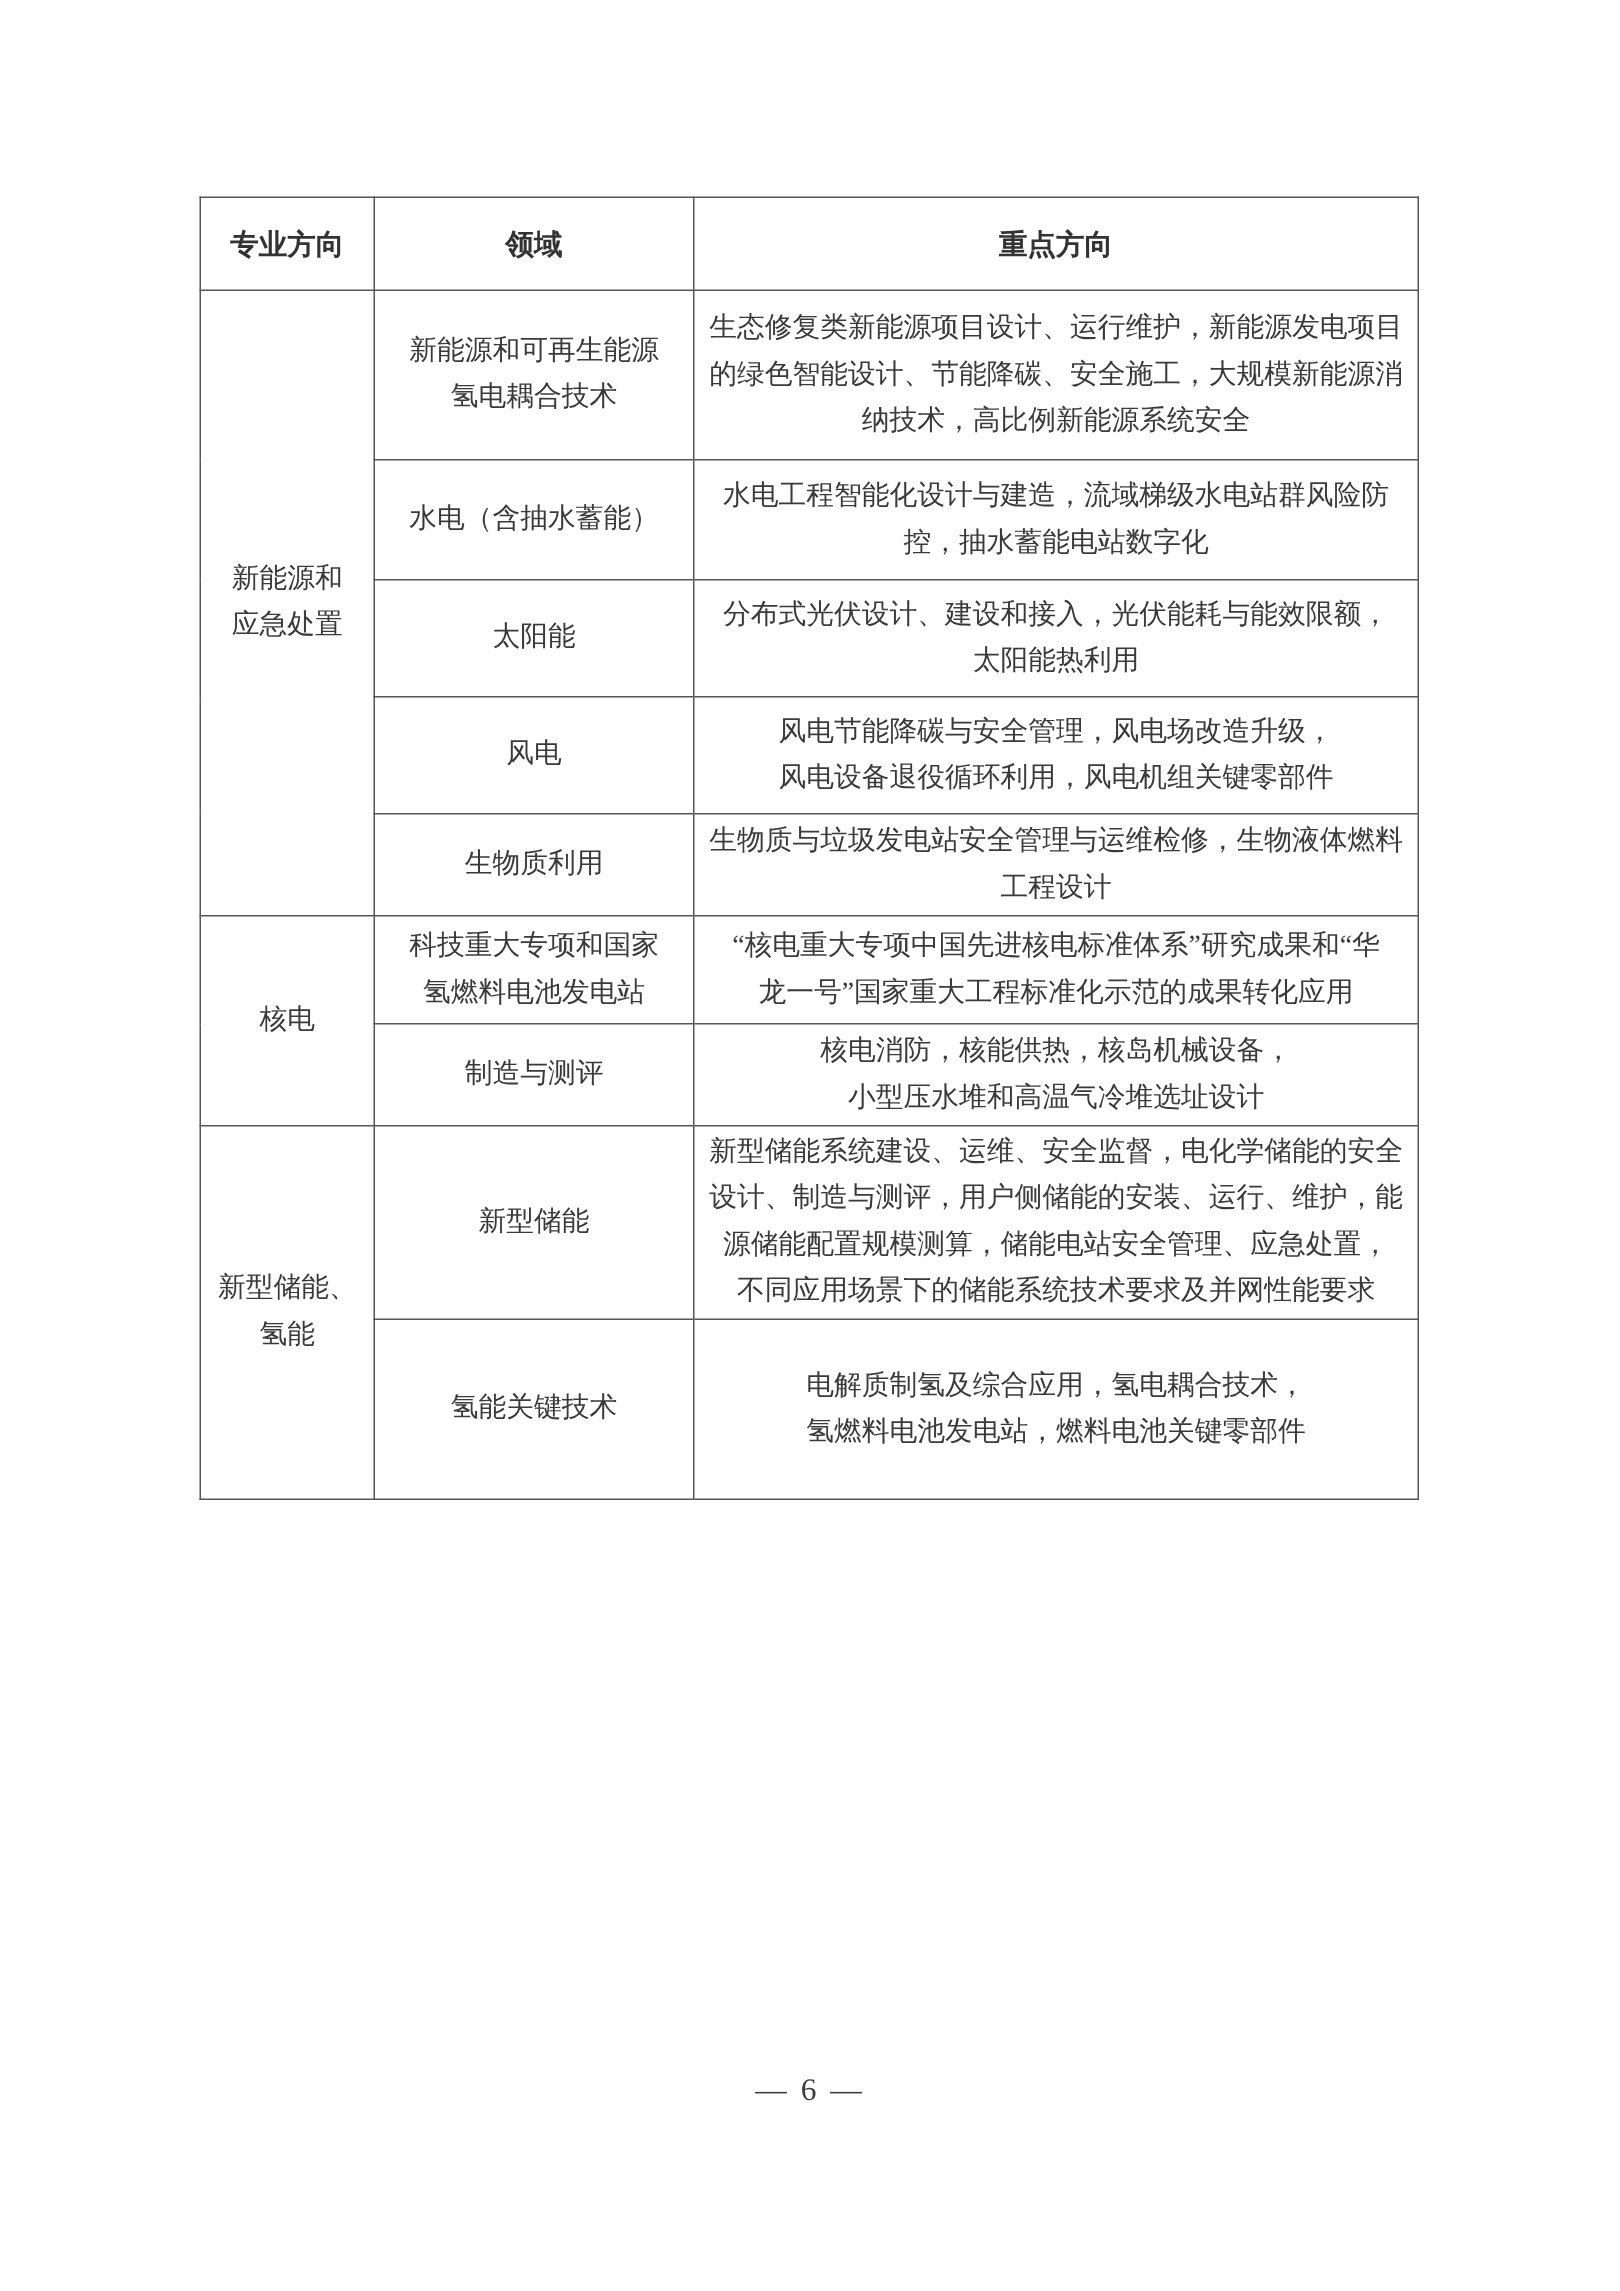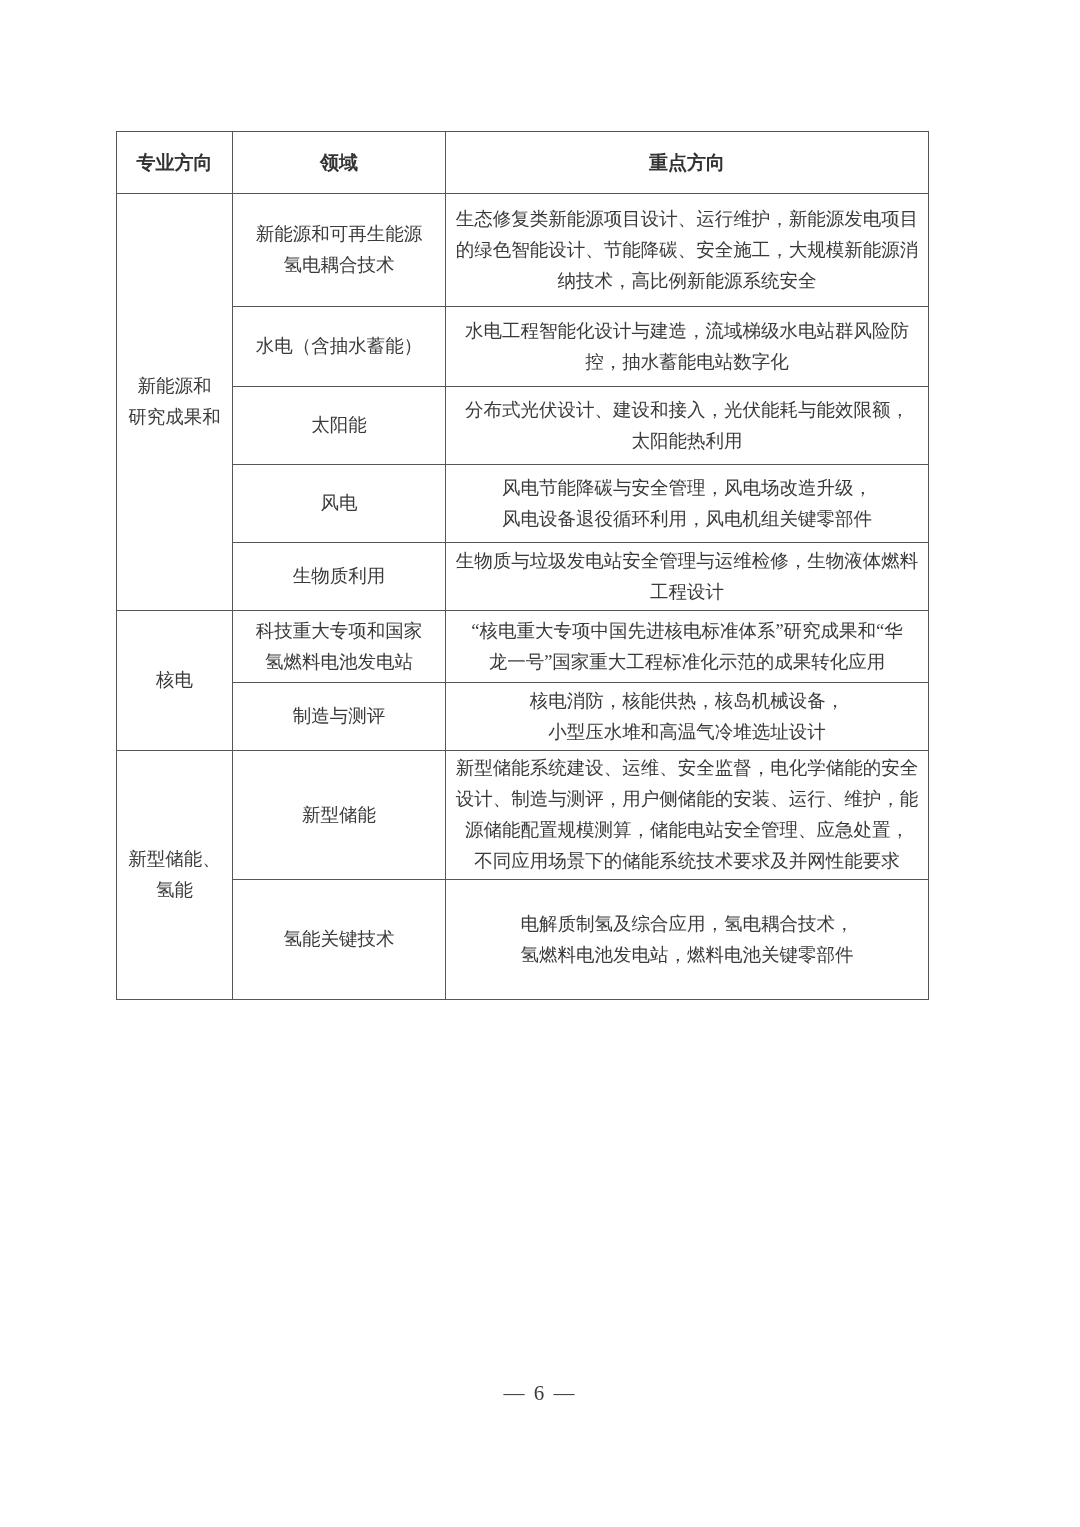--- a/index.html
+++ b/index.html
@@ -11,21 +11,21 @@
     position: relative;
     width: 1080px;
     height: 1527px;
     background: #ffffff;
     font-family: "Liberation Serif", "DejaVu Serif", serif;
     color: #3a3a3a;
     overflow: hidden;
   }
   table.topic-table {
     position: absolute;
-    left: 116px;
+    left: 133px;
     top: 131px;
     width: 812px;
     border-collapse: collapse;
     table-layout: fixed;
   }
   table.topic-table th,
   table.topic-table td {
     border: 1px solid #565656;
     vertical-align: middle;
     text-align: center;
@@ -72,21 +72,21 @@
     <thead>
       <tr style="height:62px">
         <th>专业方向</th>
         <th>领域</th>
         <th>重点方向</th>
       </tr>
     </thead>
     <tbody>
       <tr style="height:113px">
         <td class="dir" rowspan="5">新能源和
-研究成果和</td>
+应急处置</td>
         <td>新能源和可再生能源
 氢电耦合技术</td>
         <td>生态修复类新能源项目设计、运行维护，新能源发电项目
 的绿色智能设计、节能降碳、安全施工，大规模新能源消
 纳技术，高比例新能源系统安全</td>
       </tr>
       <tr style="height:80px">
         <td>水电（含抽水蓄能）</td>
         <td>水电工程智能化设计与建造，流域梯级水电站群风险防
 控，抽水蓄能电站数字化</td>

